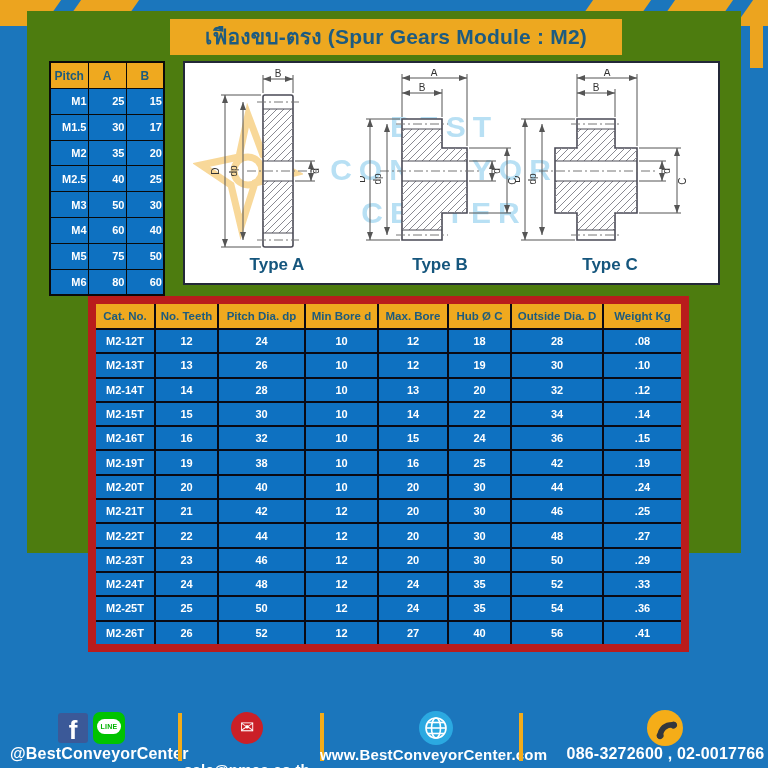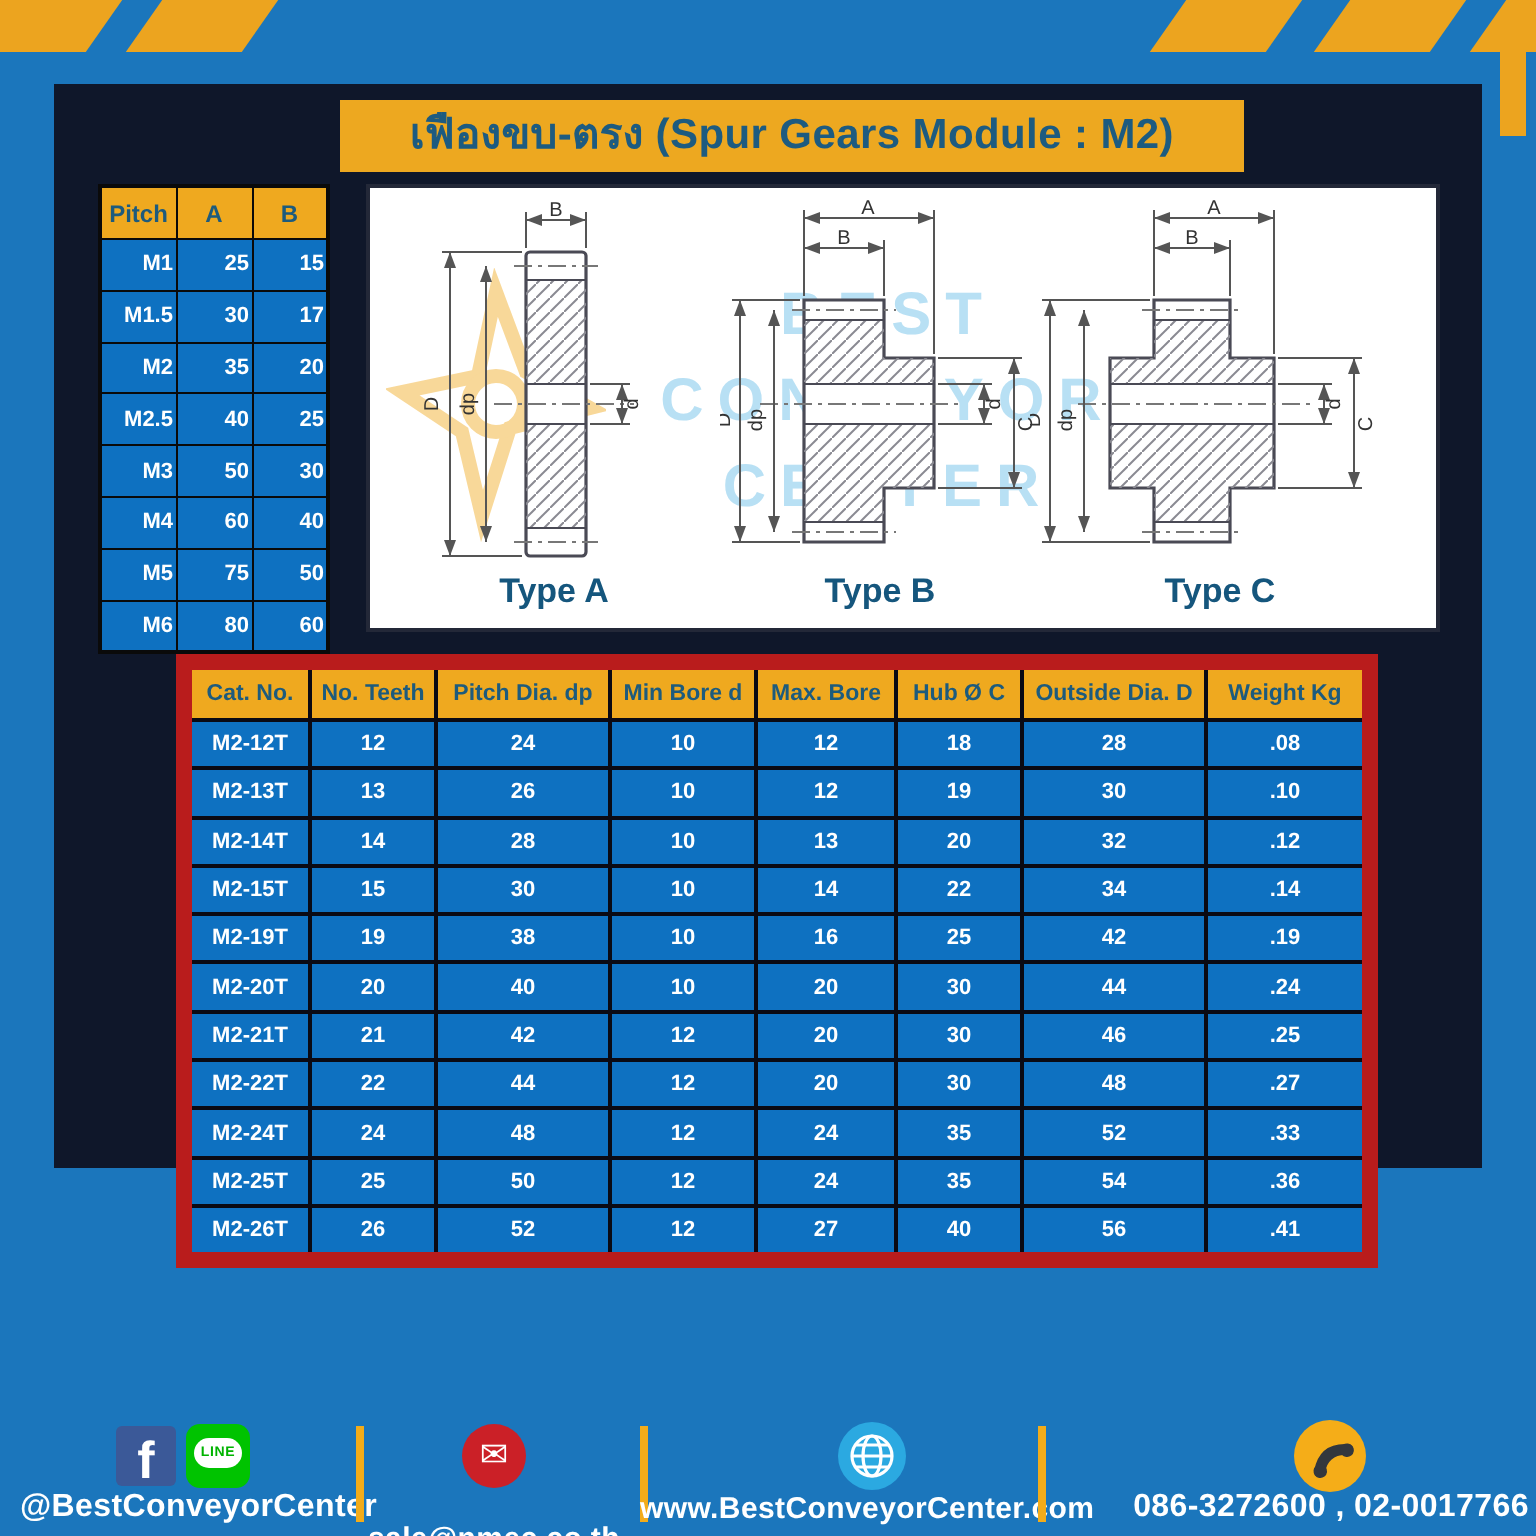--- a/index.html
+++ b/index.html
@@ -8,21 +8,21 @@
 
   
   .stripe{position:absolute;top:0;height:26px;background:#eca41f;transform:skewX(-35deg);}
   .s1{left:-10px;width:62px;}
   .s2{left:72px;width:58px;}
   .s3{left:584px;width:58px;}
   .s4{left:666px;width:58px;}
   .s5{left:744px;width:60px;}
   .edge-accent{position:absolute;top:14px;right:5px;width:13px;height:54px;background:#eca41f;}
 
-  .content{position:absolute;left:27px;top:42px;width:714px;height:542px;background:#0f172a;}
+  .content{position:absolute;left:27px;top:11px;width:714px;height:542px;background:#4d7c0f;}
 
   .title-bar{position:absolute;left:143px;top:8px;width:452px;height:36px;background:#eda820;
     color:#1d5b80;font-size:21px;font-weight:bold;text-align:center;line-height:36px;letter-spacing:.2px;}
 
   
   .pitch-table{position:absolute;left:22px;top:50px;width:116px;border-collapse:collapse;
     border:2px solid #0a0a0a;table-layout:fixed;}
   .pitch-table th{background:#efa91f;color:#1d5b7d;font-size:12px;font-weight:bold;height:23px;border:1.5px solid #0a0a0a;}
   .pitch-table td{background:#0e71c1;color:#ffffff;font-size:11px;font-weight:bold;text-align:right;height:22.8px;border:1.5px solid #0a0a0a;}
 
@@ -351,20 +351,30 @@
             <td>M2-15T</td>
             <td>15</td>
             <td>30</td>
             <td>10</td>
             <td>14</td>
             <td>22</td>
             <td>34</td>
             <td>.14</td>
           </tr>
           <tr>
+            <td>M2-16T</td>
+            <td>16</td>
+            <td>32</td>
+            <td>10</td>
+            <td>15</td>
+            <td>24</td>
+            <td>36</td>
+            <td>.15</td>
+          </tr>
+          <tr>
             <td>M2-19T</td>
             <td>19</td>
             <td>38</td>
             <td>10</td>
             <td>16</td>
             <td>25</td>
             <td>42</td>
             <td>.19</td>
           </tr>
           <tr>
@@ -389,20 +399,30 @@
           </tr>
           <tr>
             <td>M2-22T</td>
             <td>22</td>
             <td>44</td>
             <td>12</td>
             <td>20</td>
             <td>30</td>
             <td>48</td>
             <td>.27</td>
+          </tr>
+          <tr>
+            <td>M2-23T</td>
+            <td>23</td>
+            <td>46</td>
+            <td>12</td>
+            <td>20</td>
+            <td>30</td>
+            <td>50</td>
+            <td>.29</td>
           </tr>
           <tr>
             <td>M2-24T</td>
             <td>24</td>
             <td>48</td>
             <td>12</td>
             <td>24</td>
             <td>35</td>
             <td>52</td>
             <td>.33</td>

